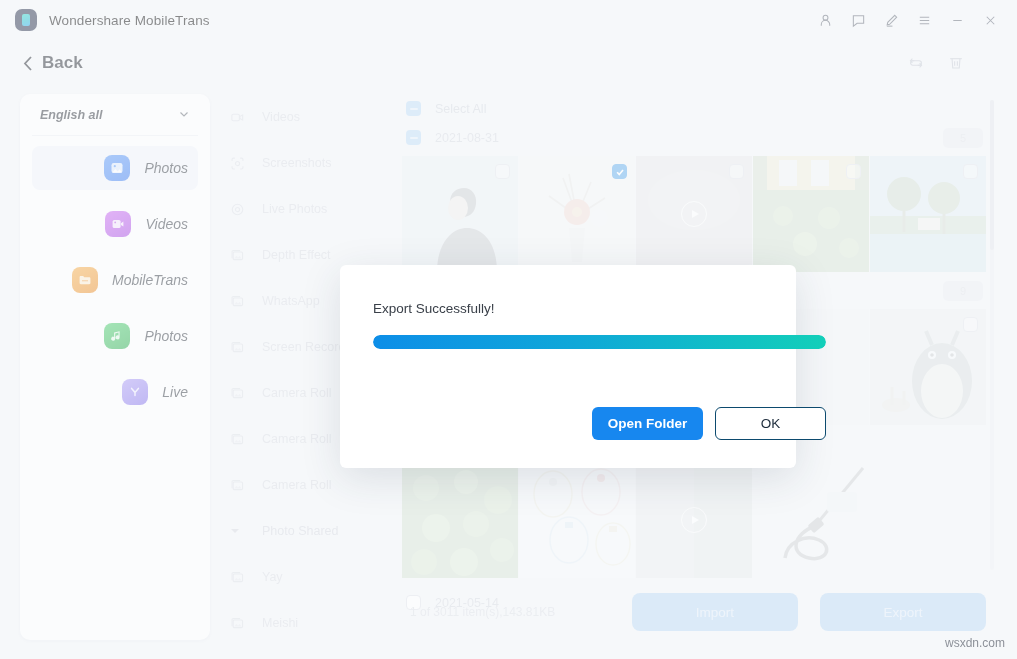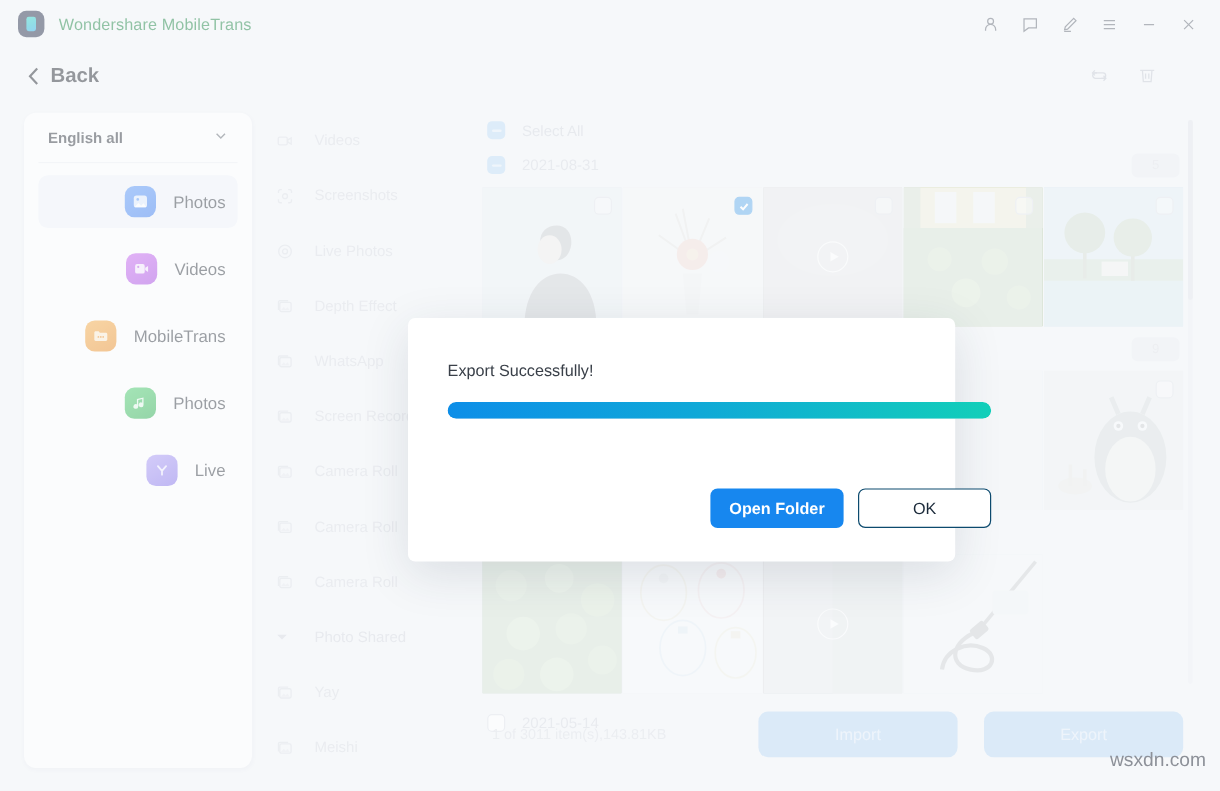--- a/index.html
+++ b/index.html
@@ -29,21 +29,21 @@
     margin-left: 5px;
     flex: 0 0 auto;
   }
   .app-logo-inner {
     width: 8px; height: 12px; border-radius: 2px;
     background: linear-gradient(160deg, #1fd1c0 0%, #15b7cf 60%, #1aa6e8 100%);
   }
   .app-title {
     margin-left: 12px;
     font-size: 13.5px;
-    color: #15803d;
+    color: #000000;
     letter-spacing: .1px;
   }
   .win-controls {
     margin-left: auto;
     display: flex; align-items: center; gap: 0px;
   }
   .win-btn {
     width: 33px; height: 30px;
     display: flex; align-items: center; justify-content: center;
     color: #5d6470;
@@ -73,20 +73,21 @@
 
   
   .sidebar {
     position: absolute;
     left: 20px; top: 94px;
     width: 190px; height: 546px;
     background: #ffffff;
     border-radius: 10px;
     box-shadow: 0 1px 4px rgba(30,40,70,.06);
     padding: 0 12px;
+    font-style: italic;
   }
   .lang-row {
     height: 42px;
     display: flex; align-items: center;
     border-bottom: 1px solid #eef0f4;
     padding: 0 8px;
   }
   .lang-label { font-size: 12.5px; color: #262b34; font-weight: bold; }
   .lang-caret { margin-left: auto; color: #60666f; }
   .nav { padding-top: 10px; }
@@ -260,22 +261,22 @@
   .mbtn {
     height: 33px; border-radius: 6px;
     font-size: 13.5px;
     display:flex;align-items:center;justify-content:center;
     font-family: "Liberation Sans", sans-serif;
   }
   .mbtn.primary { width: 111px; background: #1787ef; color:#fff; border:none; font-weight:bold;}
   .mbtn.ghost { width: 111px; background:#fff; color:#1b2a3a; border:1px solid #0c4a6e;}
 
   .watermark {
-    position:absolute; right: 12px; bottom: 16px;
-    font-size: 16px; color: #8d9199;
+    position:absolute; right: 12px; bottom: 9px;
+    font-size: 12px; color: #8d9199;
   }
 </style>
 </head>
 <body>
 
 <div id="app">
 
   <div class="titlebar">
     <div class="app-logo">
       <div class="app-logo-inner"></div>

